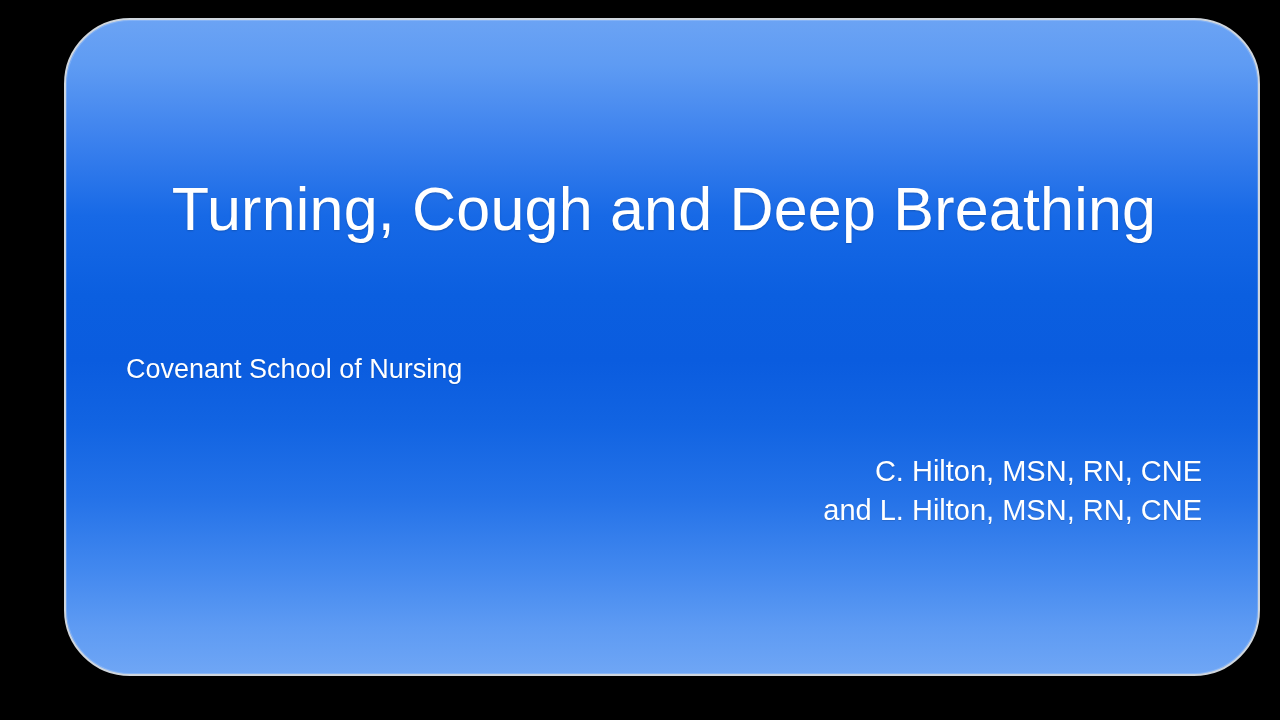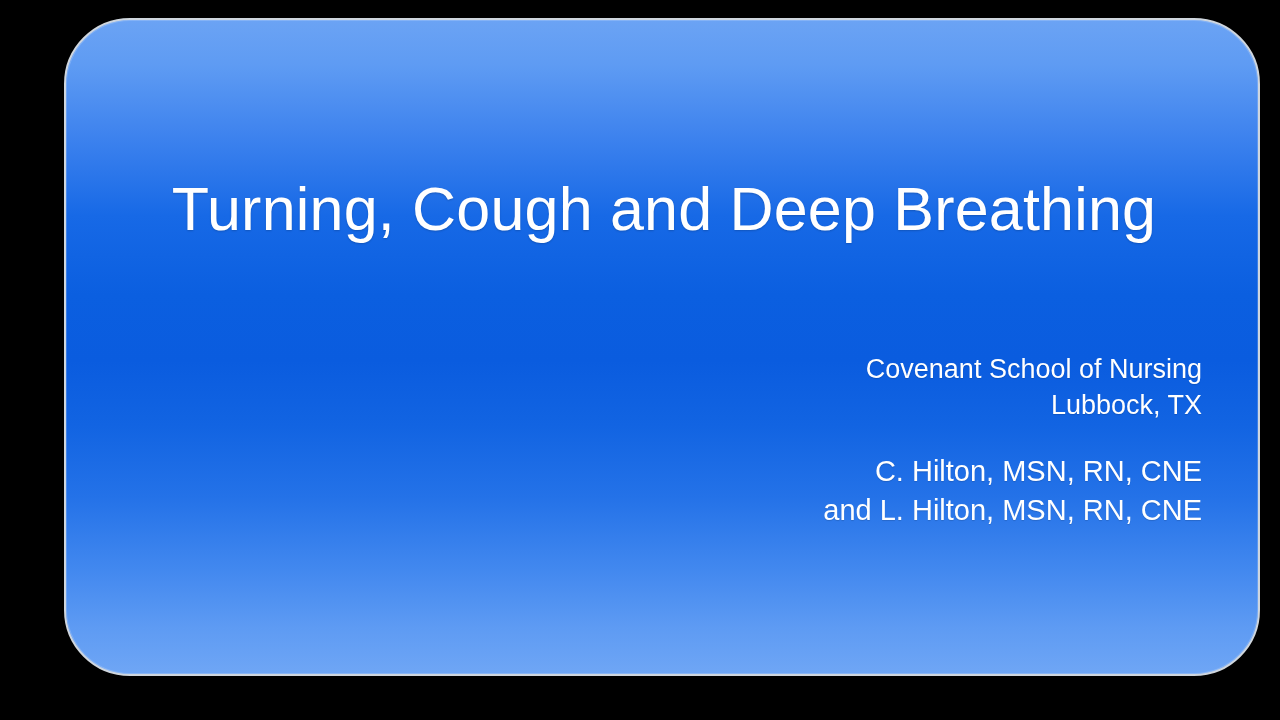--- a/index.html
+++ b/index.html
@@ -55,21 +55,21 @@
     font-weight: normal;
     letter-spacing: 0.2px;
     text-shadow: 0 1px 2px rgba(0,0,0,0.18);
     margin: 0;
   }
   .subtitle-block {
     position: absolute;
     left: 60px;
     top: 332px;
     width: 1076px;
-    text-align: right;
+    text-align: left;
   }
   .sub-line {
     color: #ffffff;
     font-size: 27px;
     line-height: 1.33;
     margin: 0;
     text-shadow: 0 1px 1px rgba(0,0,0,0.14);
   }
   .authors-block {
     position: absolute;
@@ -91,21 +91,20 @@
 
 <div class="slide-stage">
   <div class="slide-card">
 
     <div class="title-block">
       <div class="slide-title">Turning, Cough and Deep Breathing</div>
     </div>
 
     <div class="subtitle-block">
       <div class="sub-line">Covenant School of Nursing</div>
-      <div class="sub-line">Lubbock, TX</div>
     </div>
 
     <div class="authors-block">
       <div class="author-line">C. Hilton, MSN, RN, CNE</div>
       <div class="author-line">and L. Hilton, MSN, RN, CNE</div>
     </div>
 
   </div>
 </div>
 

